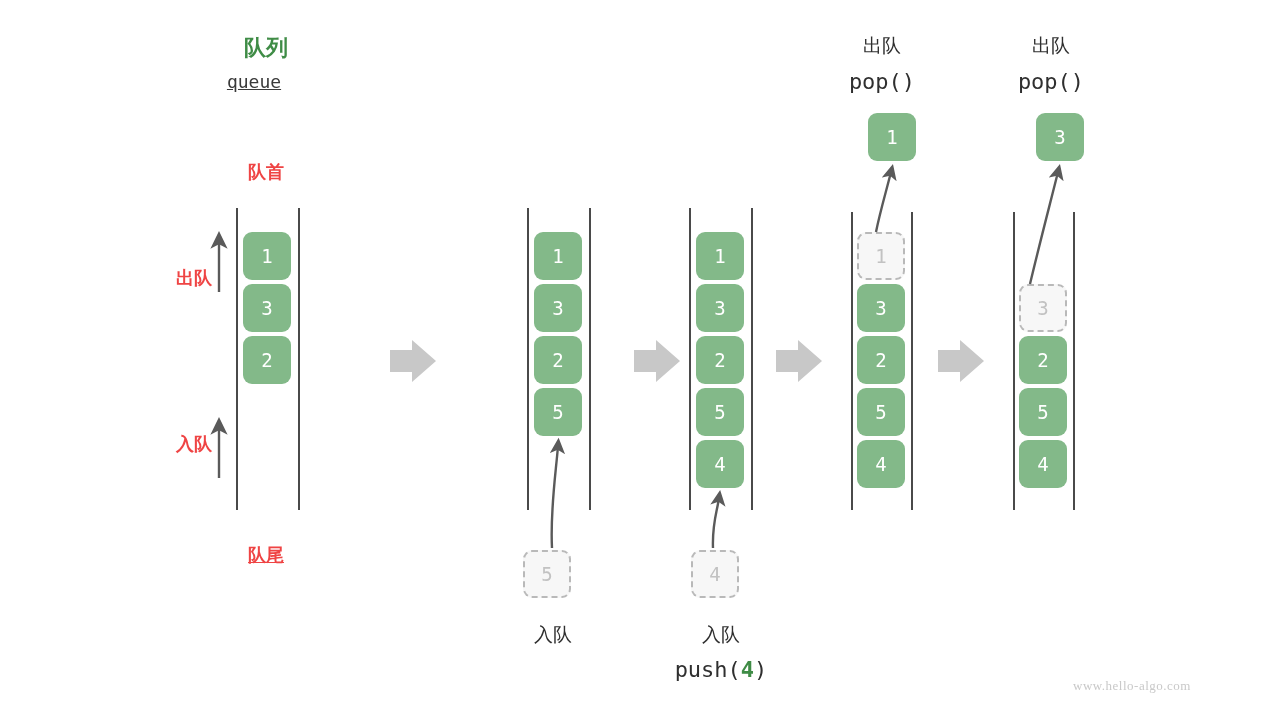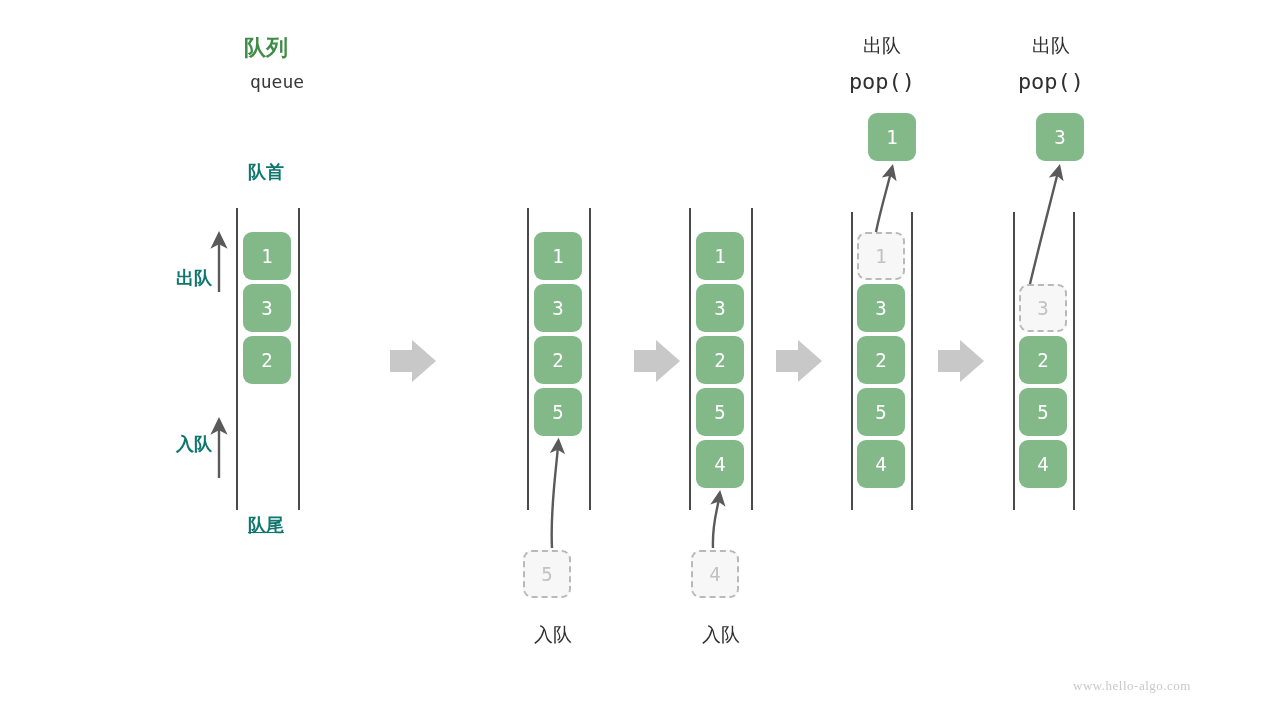--- a/index.html
+++ b/index.html
@@ -16,21 +16,21 @@
   
   .title-cn{
     font-size:22px;font-weight:bold;color:#3f8c46;
     text-align:center;white-space:nowrap;
   }
   .title-en{
     font-family:"DejaVu Sans Mono","Liberation Mono",monospace;
     font-size:18px;color:#3a3a3a;text-align:center;white-space:nowrap;
   }
   .label-cn{
-    font-size:18px;font-weight:bold;color:#0f766e;
+    font-size:18px;font-weight:bold;color:#ef4444;
     text-align:center;white-space:nowrap;
   }
   .op-cn{
     font-size:19px;color:#2f2f2f;text-align:center;white-space:nowrap;
     font-weight:500;
   }
   .op-code{
     font-family:"DejaVu Sans Mono","Liberation Mono",monospace;
     font-size:22px;color:#2f2f2f;text-align:center;white-space:nowrap;
   }
@@ -61,24 +61,24 @@
   
   #overlay{position:absolute;left:0;top:0;width:1280px;height:720px;
            pointer-events:none;}
 </style>
 </head>
 <body>
 
 <div id="stage">
 
   <div class="abs title-cn" style="left:186px;top:33px;width:160px;">队列</div>
-  <div class="abs title-en" style="left:197px;top:71px;width:160px;">queue</div>
+  <div class="abs title-en" style="left:174px;top:71px;width:160px;text-decoration:underline;">queue</div>
 
   <div class="abs label-cn" style="left:206px;top:160px;width:120px;">队首</div>
-  <div class="abs label-cn" style="left:206px;top:513px;width:120px;text-decoration:underline;">队尾</div>
+  <div class="abs label-cn" style="left:206px;top:543px;width:120px;text-decoration:underline;">队尾</div>
 
   <div class="abs label-cn" style="left:140px;top:266px;width:72px;text-align:right;">出队</div>
   <div class="abs label-cn" style="left:140px;top:432px;width:72px;text-align:right;">入队</div>
 
   <div class="rail" style="left:236px;top:208px;height:302px;"></div>
   <div class="rail" style="left:298px;top:208px;height:302px;"></div>
 
   <div class="node abs" style="left:243px;top:232px;">1</div>
   <div class="node abs" style="left:243px;top:284px;">3</div>
   <div class="node abs" style="left:243px;top:336px;">2</div>
@@ -100,20 +100,21 @@
 
   <div class="node abs" style="left:696px;top:232px;">1</div>
   <div class="node abs" style="left:696px;top:284px;">3</div>
   <div class="node abs" style="left:696px;top:336px;">2</div>
   <div class="node abs" style="left:696px;top:388px;">5</div>
   <div class="node abs" style="left:696px;top:440px;">4</div>
 
   <div class="node ghost abs" style="left:691px;top:550px;">4</div>
 
   <div class="abs op-cn" style="left:631px;top:622px;width:180px;">入队</div>
+  <div class="abs op-code" style="left:631px;top:657px;width:180px;"><span>push(</span><span class="val">4</span><span>)</span></div>
 
   <div class="abs op-cn" style="left:802px;top:33px;width:160px;">出队</div>
   <div class="abs op-code" style="left:802px;top:69px;width:160px;">pop()</div>
 
   <div class="node abs" style="left:868px;top:113px;">1</div>
 
   <div class="rail" style="left:851px;top:212px;height:298px;"></div>
   <div class="rail" style="left:911px;top:212px;height:298px;"></div>
 
   <div class="node ghost abs" style="left:857px;top:232px;">1</div>

